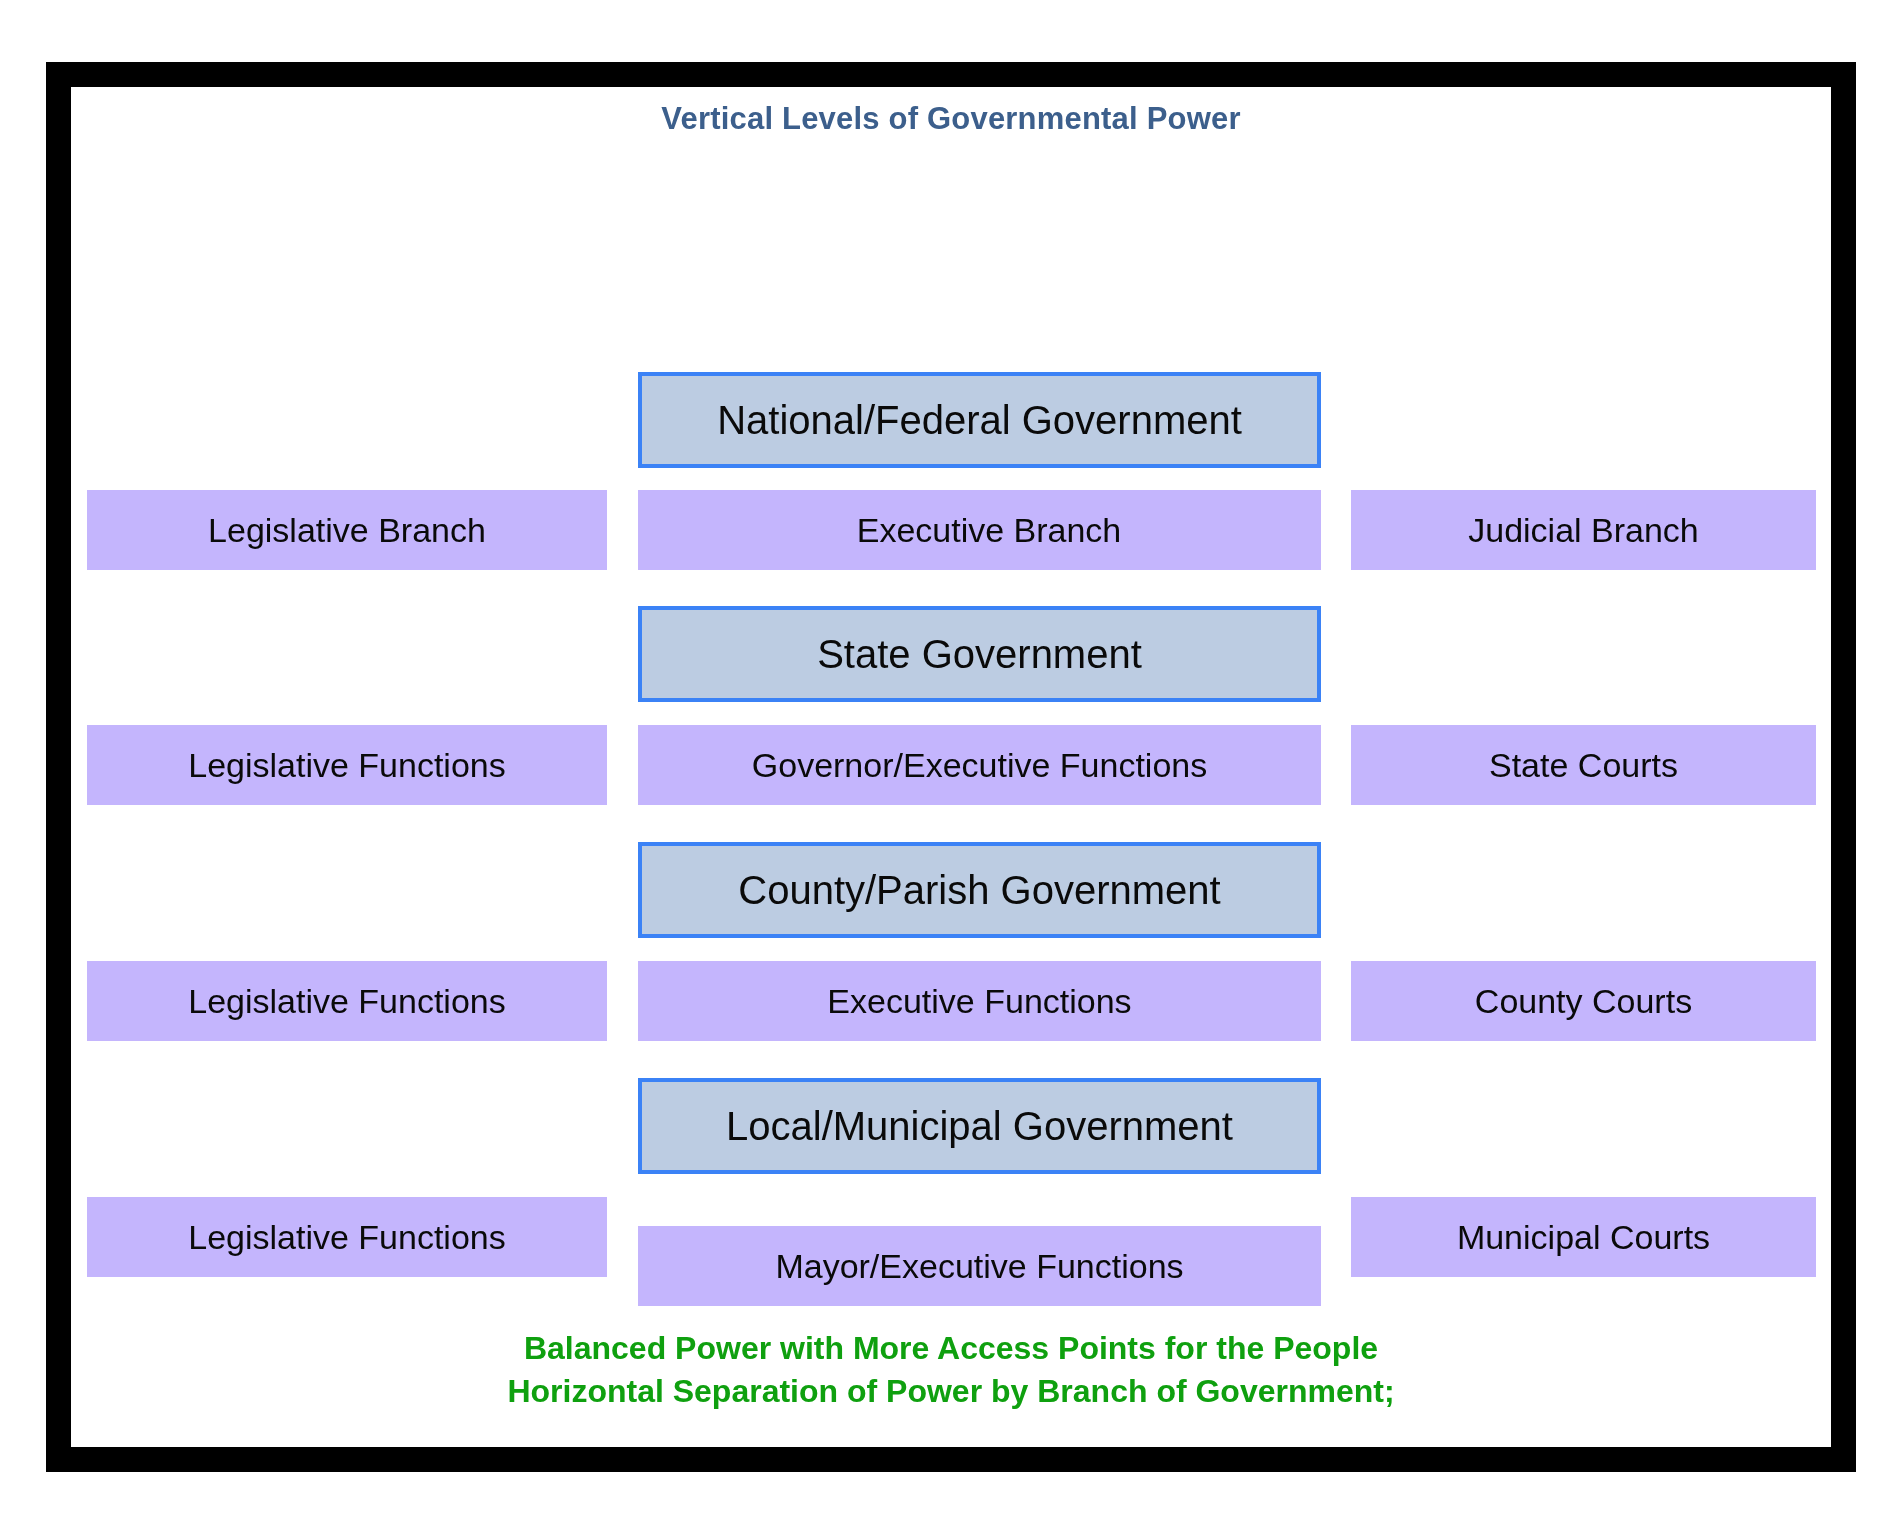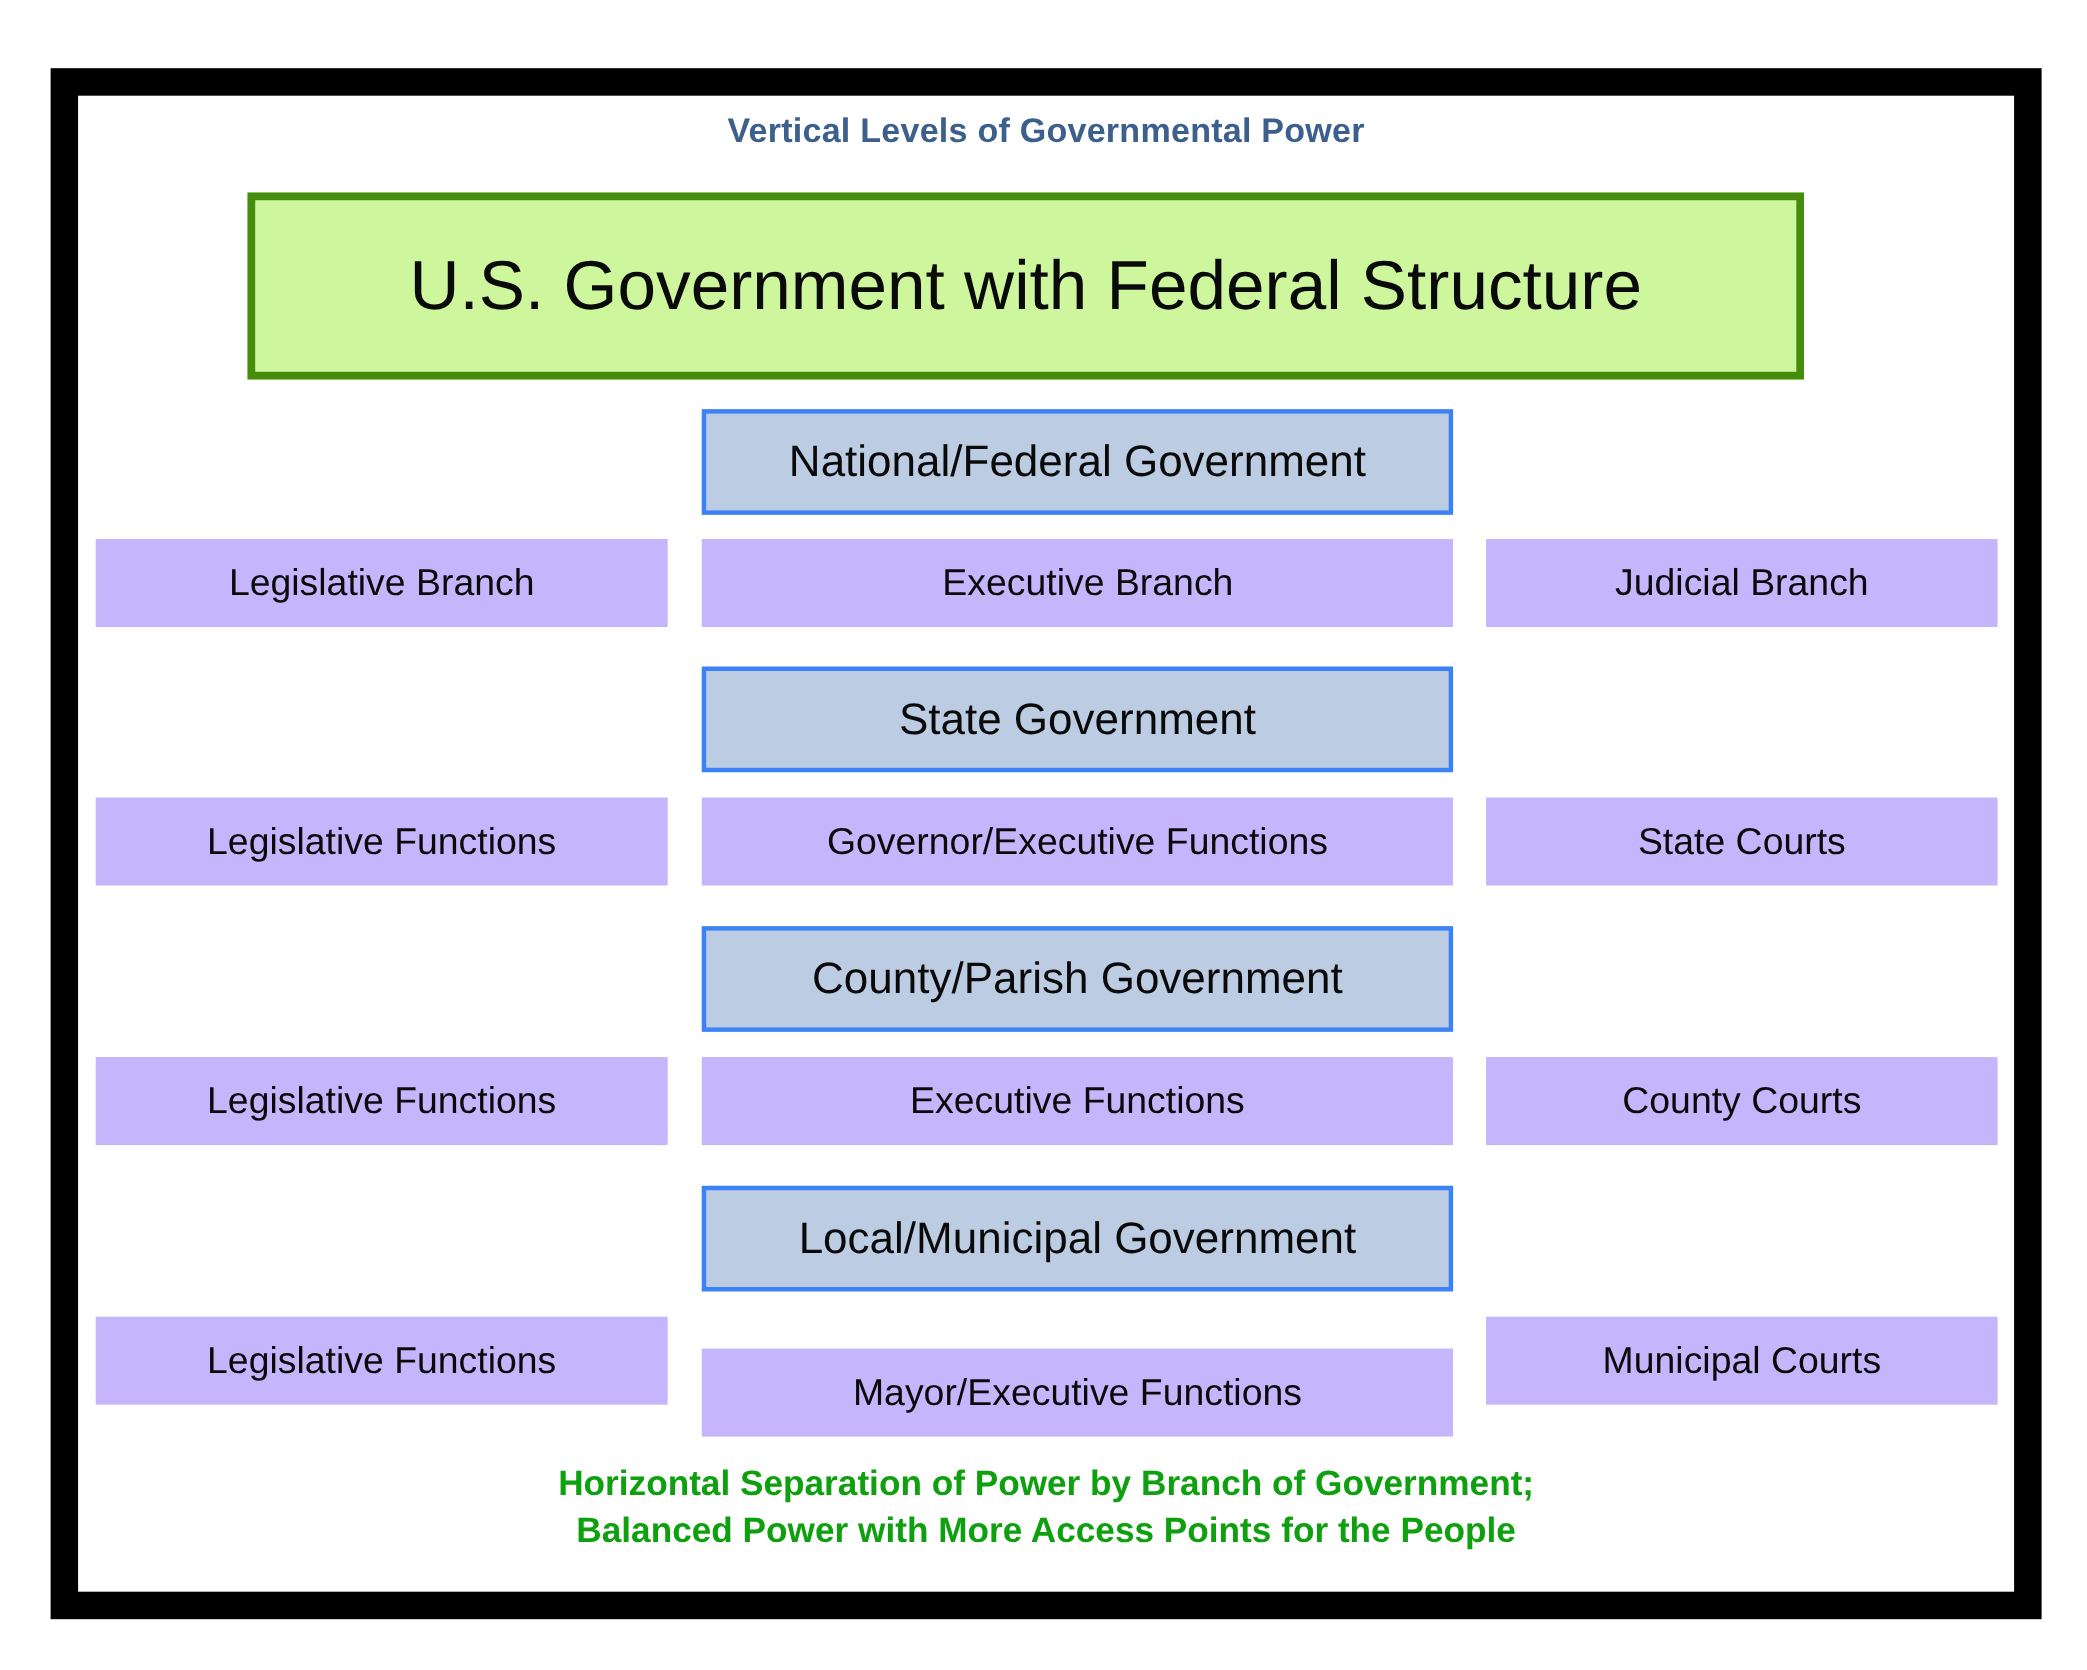--- a/index.html
+++ b/index.html
@@ -145,23 +145,20 @@
 <body>
 
 <div id="canvas">
 
   <div id="frame"></div>
 
   <div id="stage">
 
     <div class="top-caption">Vertical Levels of Governmental Power</div>
 
-    <div class="title-box">
-      <span class="title-text">U.S. Government with Federal Structure</span>
-    </div>
 
     <div class="row" style="top:285px;">
       <div class="cell level" style="top:0px;">National/Federal Government</div>
     </div>
     <div class="row" style="top:403px;">
       <div class="cell branch col-left" style="top:0px;">Legislative Branch</div>
       <div class="cell branch col-mid" style="top:0px;padding-left:19px;">Executive Branch</div>
       <div class="cell branch col-right" style="top:0px;">Judicial Branch</div>
     </div>
 
@@ -186,18 +183,18 @@
     <div class="row" style="top:991px;">
       <div class="cell level" style="top:0px;">Local/Municipal Government</div>
     </div>
     <div class="row" style="top:1110px;">
       <div class="cell branch col-left" style="top:0px;">Legislative Functions</div>
       <div class="cell branch col-mid" style="top:0px;margin-top:29px;">Mayor/Executive Functions</div>
       <div class="cell branch col-right" style="top:0px;">Municipal Courts</div>
     </div>
 
     <div class="bottom-caption">
+      <span class="line">Balanced Power with More Access Points for the People</span>
       <span class="line">Horizontal Separation of Power by Branch of Government;</span>
-      <span class="line">Balanced Power with More Access Points for the People</span>
     </div>
 
   </div>
 </div>
 
 </body></html>

